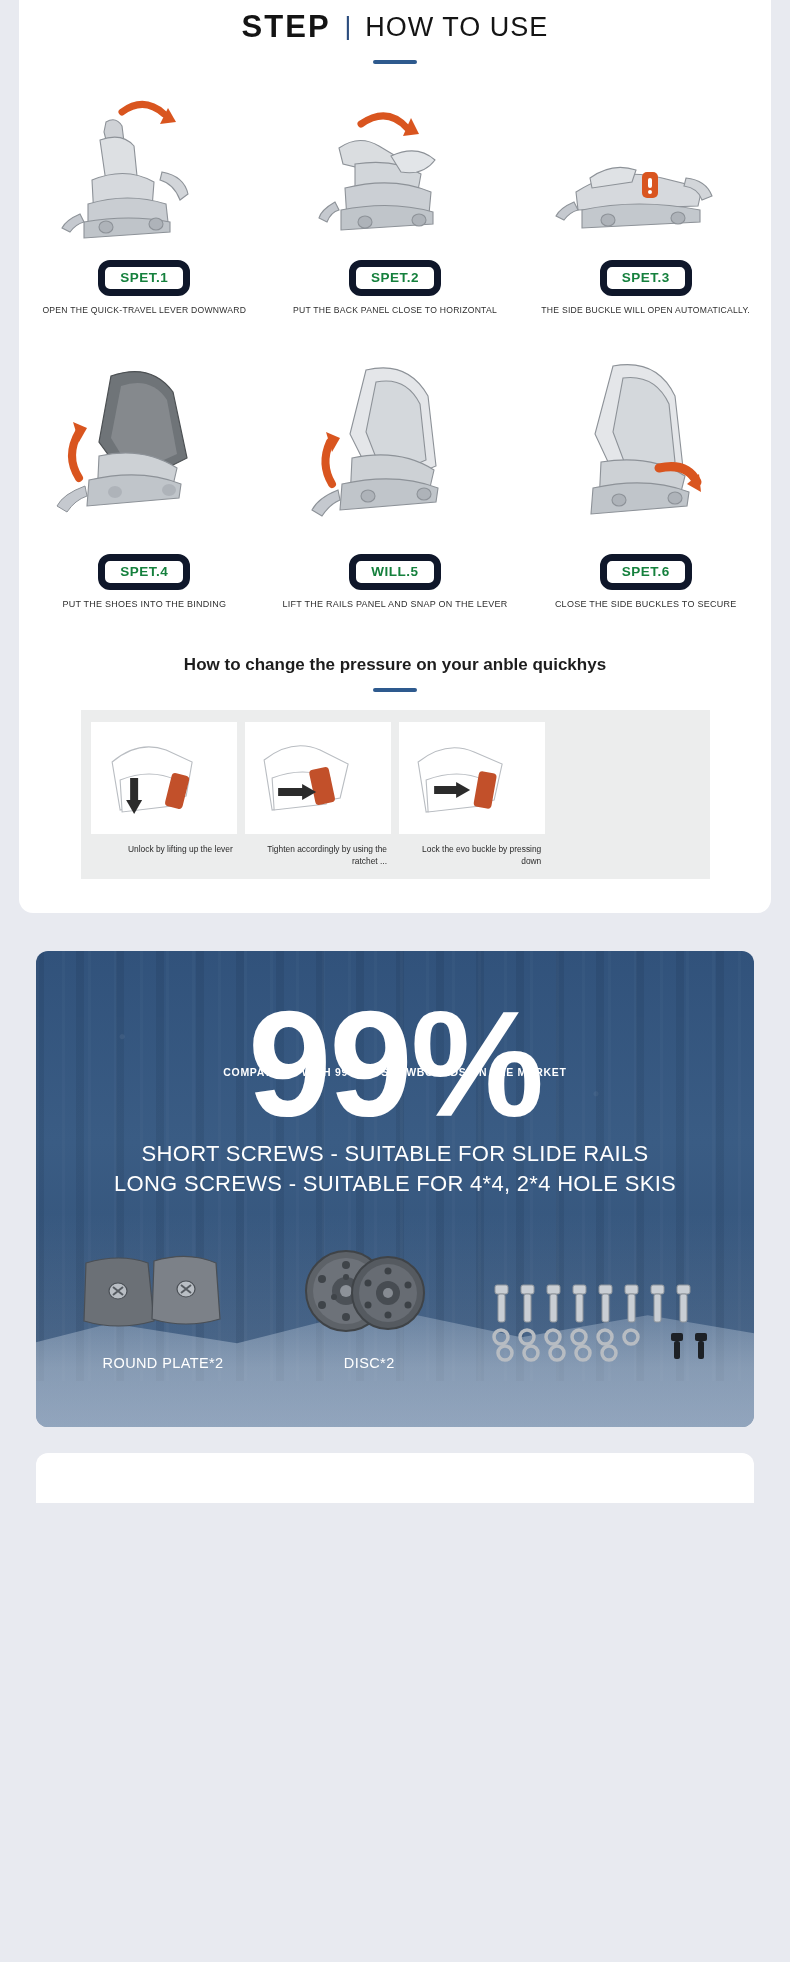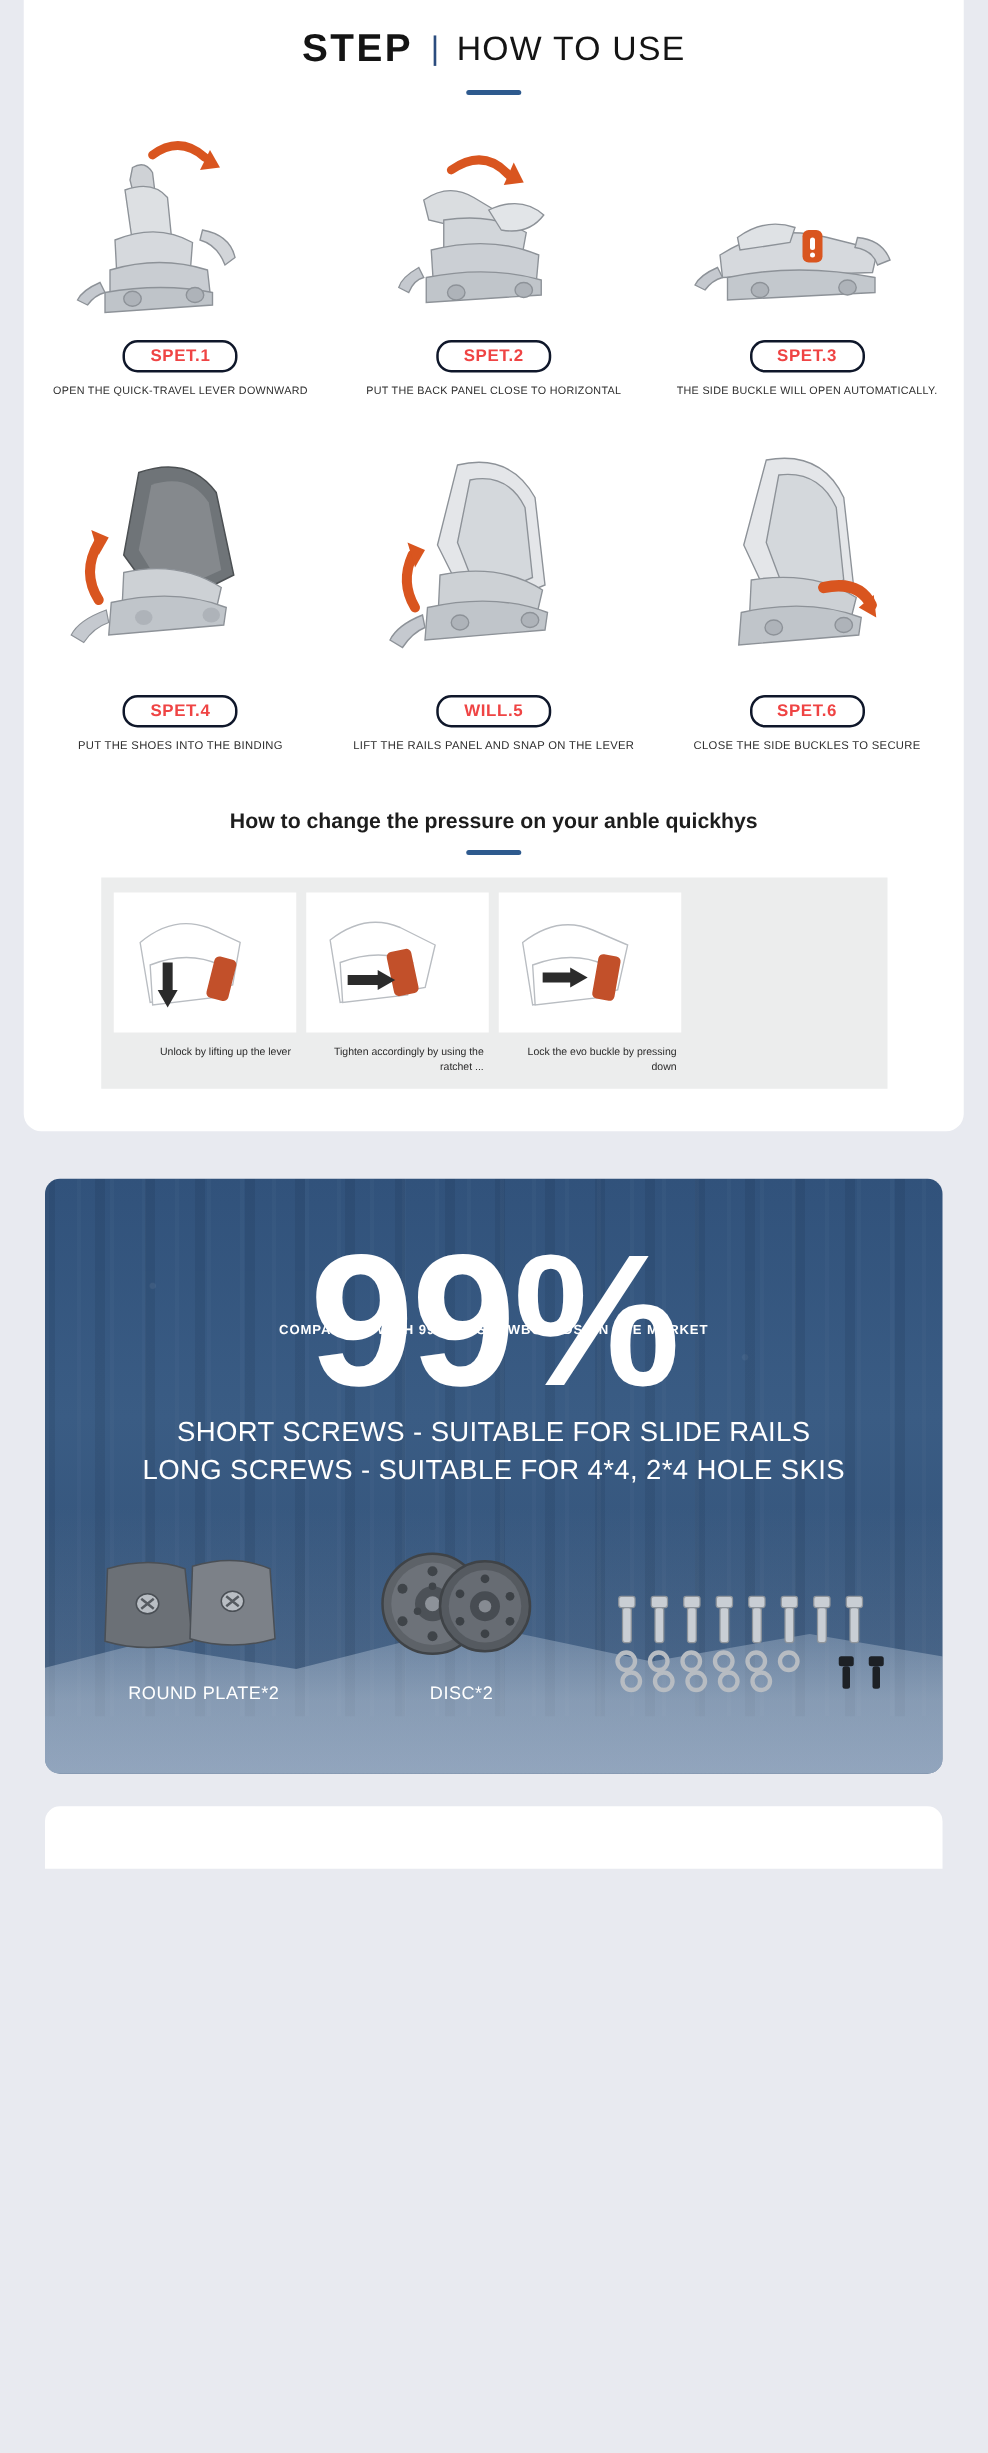--- a/index.html
+++ b/index.html
@@ -10,21 +10,21 @@
   }
   body { width: 790px; min-height: 1962px; position: relative; overflow-x: hidden; }
 
   .page { width: 790px; position: relative; }
 
   
   .card-steps {
     background: #ffffff;
     width: 752px;
     margin: 0 auto;
-    padding: 13px 0 34px 0;
+    padding: 1px 0 34px 0;
     border-radius: 0 0 14px 14px;
     position: relative;
   }
   .title-row {
     display: flex;
     justify-content: center;
     align-items: center;
     gap: 14px;
     padding-top: 8px;
   }
@@ -62,22 +62,22 @@
     height: 170px;
     display: flex;
     align-items: flex-end;
     justify-content: center;
     position: relative;
   }
   .step-badge {
     display: inline-block;
     min-width: 92px;
     background: #ffffff;
-    border: 2px solid #0f172a;
-    color: #ef4444;
+    border: 7px solid #0f172a;
+    color: #15803d;
     border-radius: 12px;
     font-size: 13.5px;
     font-weight: 700;
     letter-spacing: .5px;
     padding: 3px 14px 4px 14px;
     margin-top: 8px;
   }
   .step-caption {
     margin-top: 9px;
     font-size: 8.6px;

